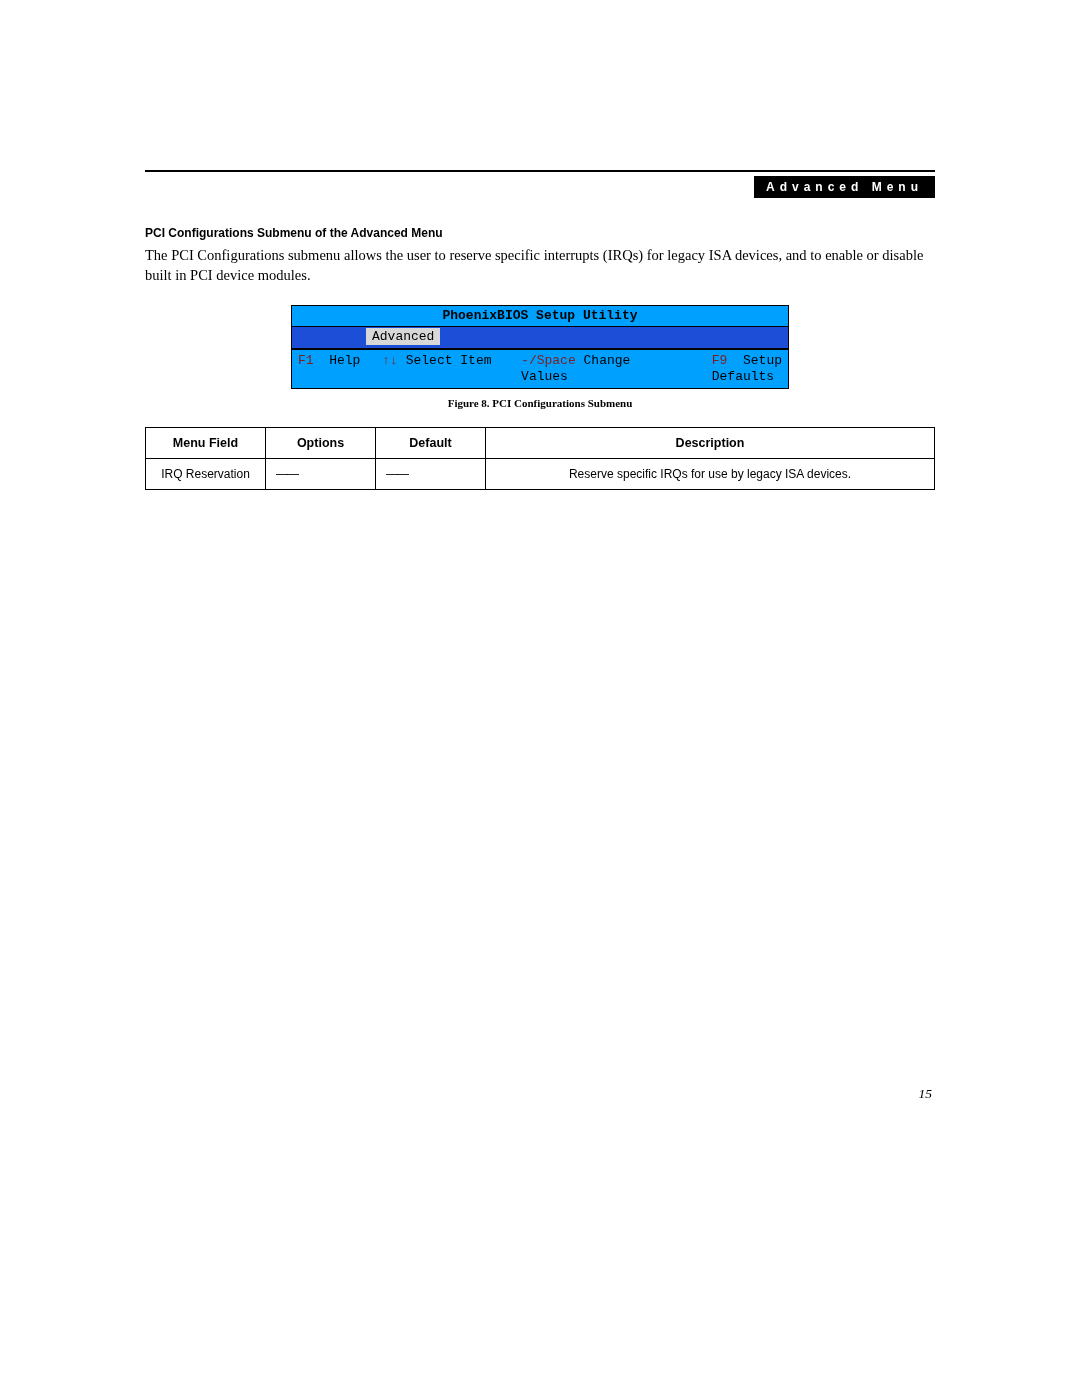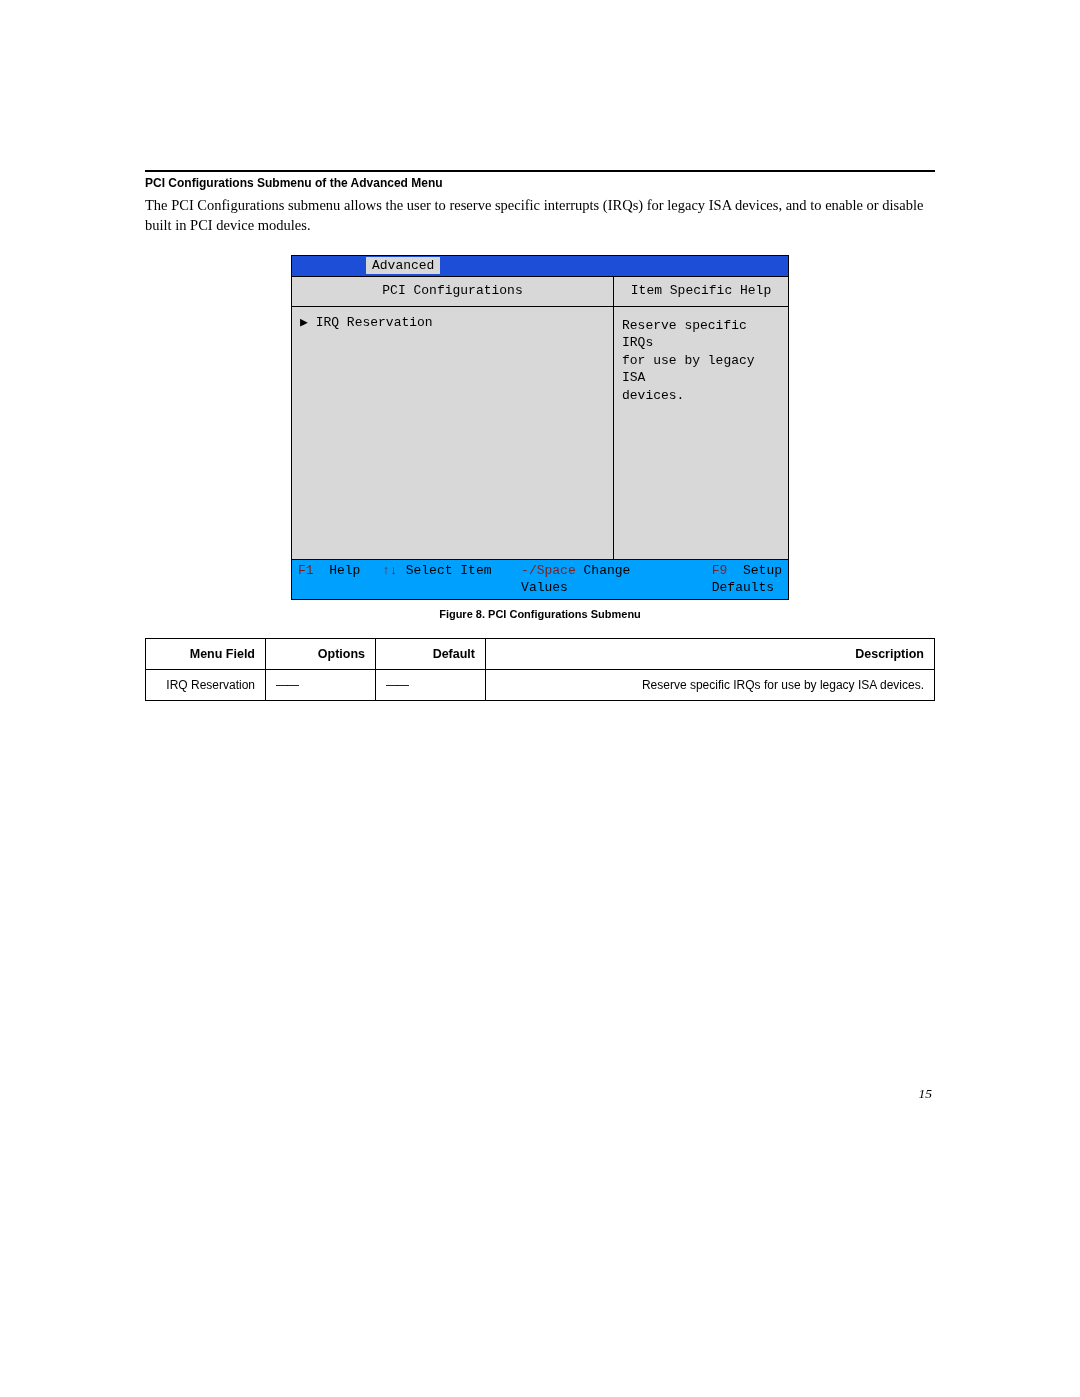--- a/index.html
+++ b/index.html
@@ -122,21 +122,21 @@
     display: flex;
   }
   .bios-footer .key { color: #7f1d1d; }
   .bios-footer .cell1 { width: 85px; }
   .bios-footer .cell2 { width: 140px; }
   .bios-footer .cell3 { width: 160px; }
   .bios-footer .cell4 { flex:1;margin-left:32px; }
 
   .figure-caption {
     text-align: center;
-    font-family: Liberation Sans, sans-serif;
+    font-family: Liberation Serif, serif;
     font-size: 11px;
     font-weight: bold;
     margin: 6px 0 18px 0;
   }
   .table-caption {
     text-align: center;
     font-family: Arial, Helvetica, sans-serif;
     font-size: 13px;
     font-weight: bold;
     margin: 0 0 8px 0;
@@ -145,21 +145,21 @@
   
   table.fields {
     width: 100%;
     border-collapse: collapse;
     font-family: Arial, Helvetica, sans-serif;
     font-size: 12px;
   }
   table.fields th, table.fields td {
     border: 1px solid #000;
     padding: 8px 10px;
-    text-align: right;
+    text-align: center;
     vertical-align: middle;
   }
   table.fields th {
     font-weight: bold;
     font-size: 12.5px;
   }
   table.fields .td-dash {
     text-align: left;
   }
   .dash { letter-spacing: -1px; }
@@ -171,43 +171,31 @@
     font-style: italic;
     font-size: 13.5px;
     margin-top: 14px;
   }
 </style>
 </head>
 <body>
 
 <div class="page">
   <div class="top-rule"></div>
+  <div class="header-bar">
+    <div class="header-black">Advanced Menu</div>
+  </div>
 
   <h2 class="section-title">PCI Configurations Submenu of the Advanced Menu</h2>
   <p class="body-text">The PCI Configurations submenu allows the user to reserve specific interrupts (IRQs) for legacy ISA devices, and to enable or disable built in PCI device modules.</p>
 
   <div class="bios-wrap">
+    <div class="bios-title">PhoenixBIOS Setup Utility</div>
     <div class="bios-tabs">
       <span class="bios-tab-sel">Advanced</span>
-    </div>
-    <div class="bios-mid">
-      <div class="bios-left">
-        <div class="bios-left-header">PCI Configurations</div>
-        <div class="bios-left-body">
-          <div class="bios-item">▶ <span>IRQ Reservation</span></div>
-        </div>
-      </div>
-      <div class="bios-right">
-        <div class="bios-right-header">Item Specific Help</div>
-        <div class="bios-right-body">
-          <div>Reserve specific IRQs</div>
-          <div>for use by legacy ISA</div>
-          <div>devices.</div>
-        </div>
-      </div>
     </div>
     <div class="bios-footer">
       <div class="row">
         <span class="cell1"><span class="key">F1</span>&nbsp;&nbsp;<span>Help</span></span>
         <span class="cell2"><span class="key">↑↓</span>&nbsp;<span>Select Item</span></span>
         <span class="cell3"><span class="key">-/Space</span>&nbsp;<span>Change Values</span></span>
         <span class="cell4"><span class="key">F9</span>&nbsp;&nbsp;<span>Setup Defaults</span></span>
       </div>
     </div>
   </div>

